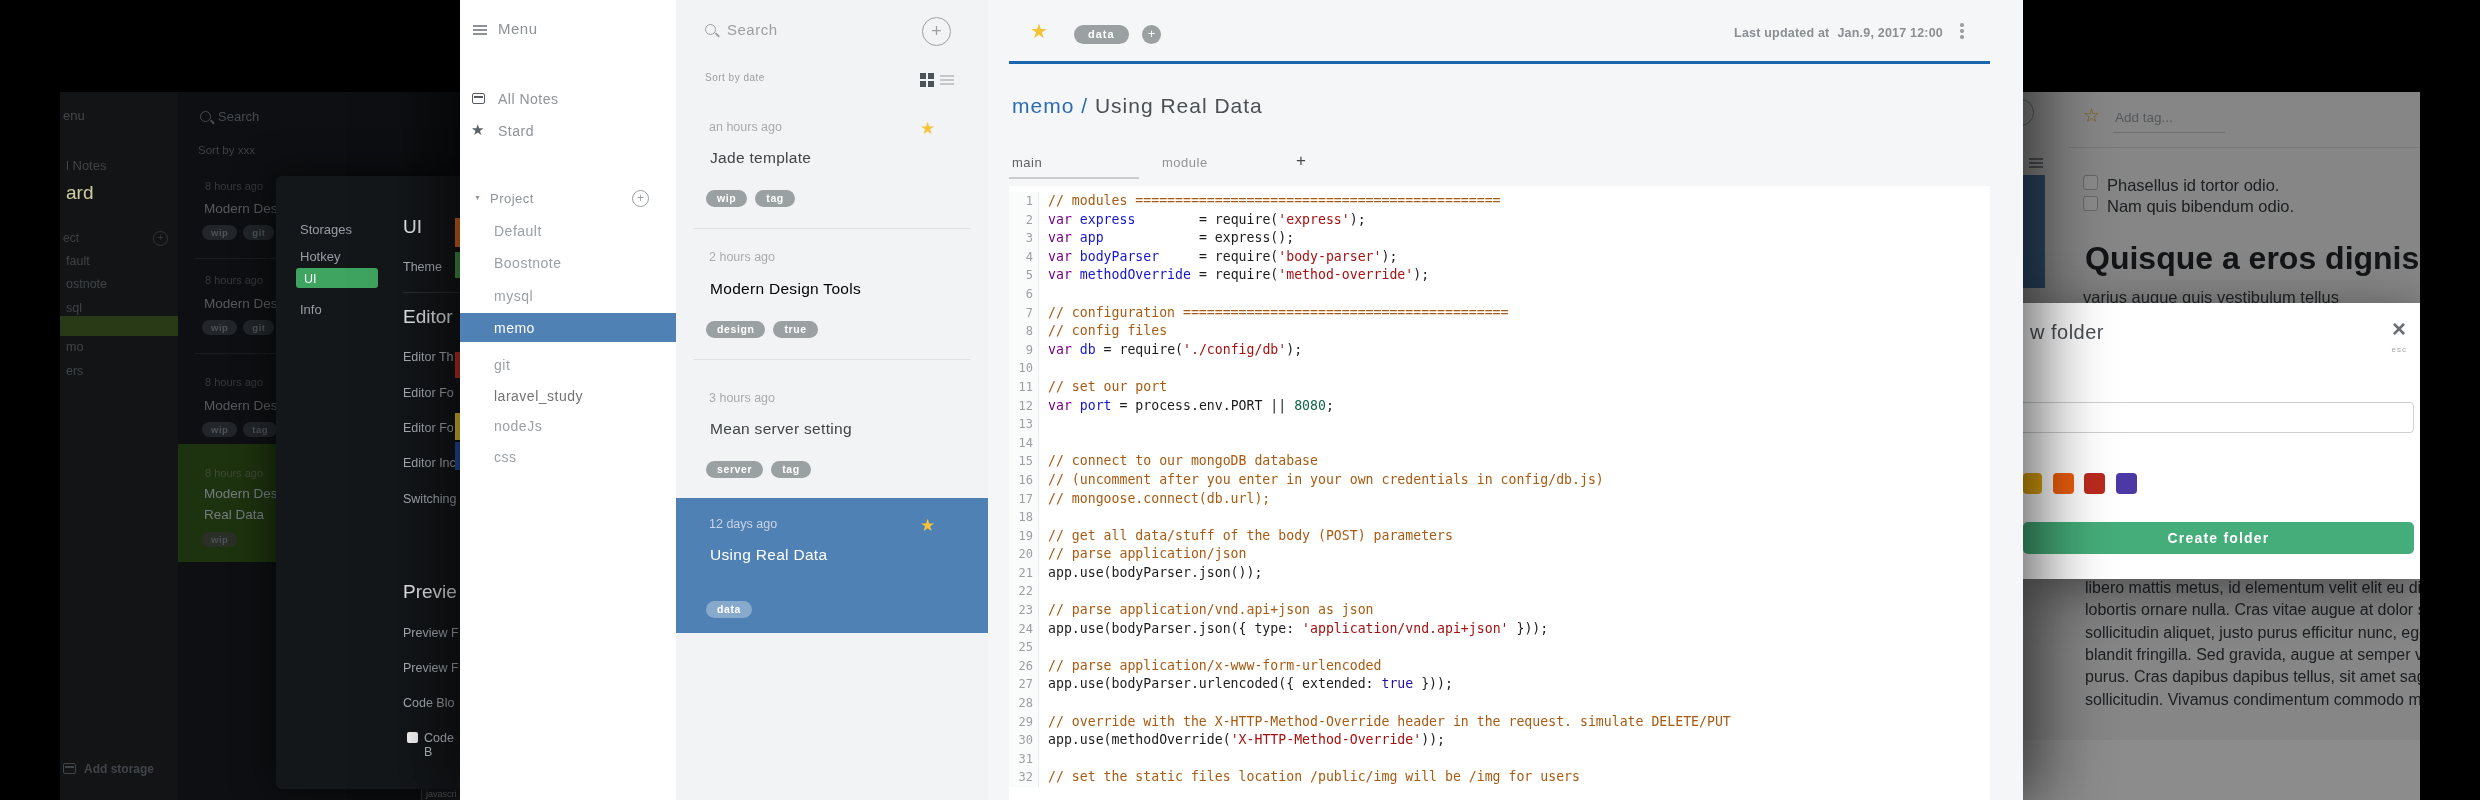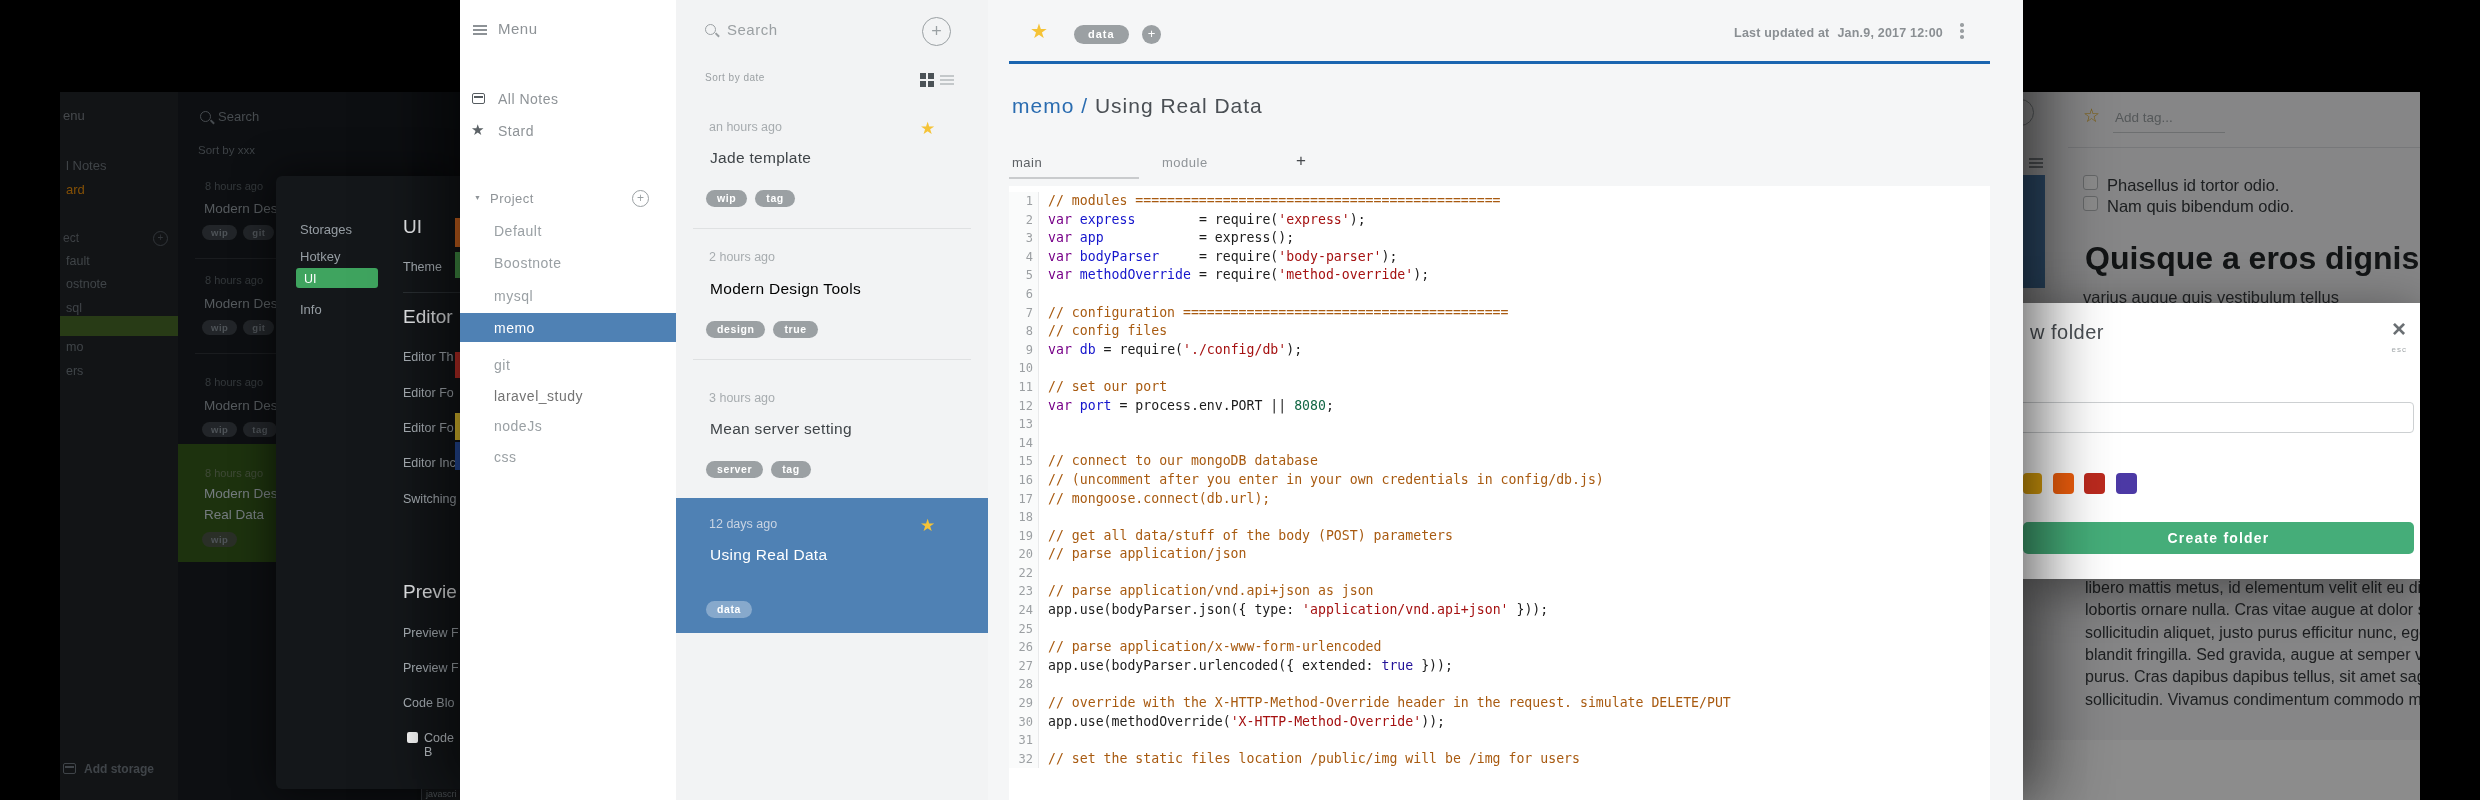--- a/index.html
+++ b/index.html
@@ -53,21 +53,21 @@
   .i-box::after{content:'';position:absolute;left:1px;right:1px;top:2px;height:1.5px;background:currentColor;}
 </style>
 </head>
 <body>
 
 <div id="root">
   <div id="dark-app">
     <div id="dark-side">
         <div style="position: absolute; left: 3px; top: 16px; font-size: 13px; color: rgb(85, 89, 93);">enu</div>
         <div style="position: absolute; left: 6px; top: 66px; font-size: 13px; color: rgb(78, 83, 87);">l Notes</div>
-        <div style="position: absolute; left: 6px; top: 90px; font-size: 13px; color: #a16207;">ard</div>
+        <div style="position: absolute; left: 6px; top: 90px; font-size: 19px; color: #fef9c3;">ard</div>
         <div style="position: absolute; left: 3px; top: 139px; font-size: 12px; color: rgb(74, 79, 83);">ect</div>
         <div style="position: absolute; left: 93px; top: 139px; width: 13px; height: 13px; border: 1px solid rgb(60, 65, 70); border-radius: 50%; color: rgb(60, 65, 70); font-size: 10px; line-height: 12px; text-align: center;">+</div>
         <div style="position: absolute; left: 6px; top: 162px; font-size: 12.5px; color: rgb(78, 84, 88);">fault</div>
         <div style="position: absolute; left: 6px; top: 185px; font-size: 12.5px; color: rgb(78, 84, 88);">ostnote</div>
         <div style="position: absolute; left: 6px; top: 209px; font-size: 12.5px; color: rgb(78, 84, 88);">sql</div>
         <div style="position: absolute; left: 0px; top: 224px; width: 118px; height: 20px; background: rgb(49, 73, 27);"></div>
         <div style="position: absolute; left: 6px; top: 232px; font-size: 12.5px; color: rgb(78, 84, 88);"></div>
         <div style="position: absolute; left: 6px; top: 248px; font-size: 12.5px; color: rgb(78, 84, 88);">mo</div>
         <div style="position: absolute; left: 6px; top: 272px; font-size: 12.5px; color: rgb(78, 84, 88);">ers</div>
         <div style="position: absolute; left: 3px; top: 671px; color: rgb(78, 84, 89);">
@@ -215,20 +215,21 @@
           <div class="cl"><span class="ln">11</span><span><span class="tk-cm">// set our port</span></span></div>
           <div class="cl"><span class="ln">12</span><span><span class="tk-kw">var</span><span class="tk-pl"> </span><span class="tk-vr">port</span><span class="tk-pl"> = process.env.PORT || </span><span class="tk-nm">8080</span><span class="tk-pl">;</span></span></div>
           <div class="cl"><span class="ln">13</span><span> </span></div>
           <div class="cl"><span class="ln">14</span><span> </span></div>
           <div class="cl"><span class="ln">15</span><span><span class="tk-cm">// connect to our mongoDB database</span></span></div>
           <div class="cl"><span class="ln">16</span><span><span class="tk-cm">// (uncomment after you enter in your own credentials in config/db.js)</span></span></div>
           <div class="cl"><span class="ln">17</span><span><span class="tk-cm">// mongoose.connect(db.url);</span></span></div>
           <div class="cl"><span class="ln">18</span><span> </span></div>
           <div class="cl"><span class="ln">19</span><span><span class="tk-cm">// get all data/stuff of the body (POST) parameters</span></span></div>
           <div class="cl"><span class="ln">20</span><span><span class="tk-cm">// parse application/json</span></span></div>
+          <div class="cl"><span class="ln">21</span><span><span class="tk-pl">app.use(bodyParser.json());</span></span></div>
           <div class="cl"><span class="ln">22</span><span> </span></div>
           <div class="cl"><span class="ln">23</span><span><span class="tk-cm">// parse application/vnd.api+json as json</span></span></div>
           <div class="cl"><span class="ln">24</span><span><span class="tk-pl">app.use(bodyParser.json({ type: </span><span class="tk-st">'application/vnd.api+json'</span><span class="tk-pl"> }));</span></span></div>
           <div class="cl"><span class="ln">25</span><span> </span></div>
           <div class="cl"><span class="ln">26</span><span><span class="tk-cm">// parse application/x-www-form-urlencoded</span></span></div>
           <div class="cl"><span class="ln">27</span><span><span class="tk-pl">app.use(bodyParser.urlencoded({ extended: </span><span class="tk-at">true</span><span class="tk-pl"> }));</span></span></div>
           <div class="cl"><span class="ln">28</span><span> </span></div>
           <div class="cl"><span class="ln">29</span><span><span class="tk-cm">// override with the X-HTTP-Method-Override header in the request. simulate DELETE/PUT</span></span></div>
           <div class="cl"><span class="ln">30</span><span><span class="tk-pl">app.use(methodOverride(</span><span class="tk-st">'X-HTTP-Method-Override'</span><span class="tk-pl">));</span></span></div>
           <div class="cl"><span class="ln">31</span><span> </span></div>

